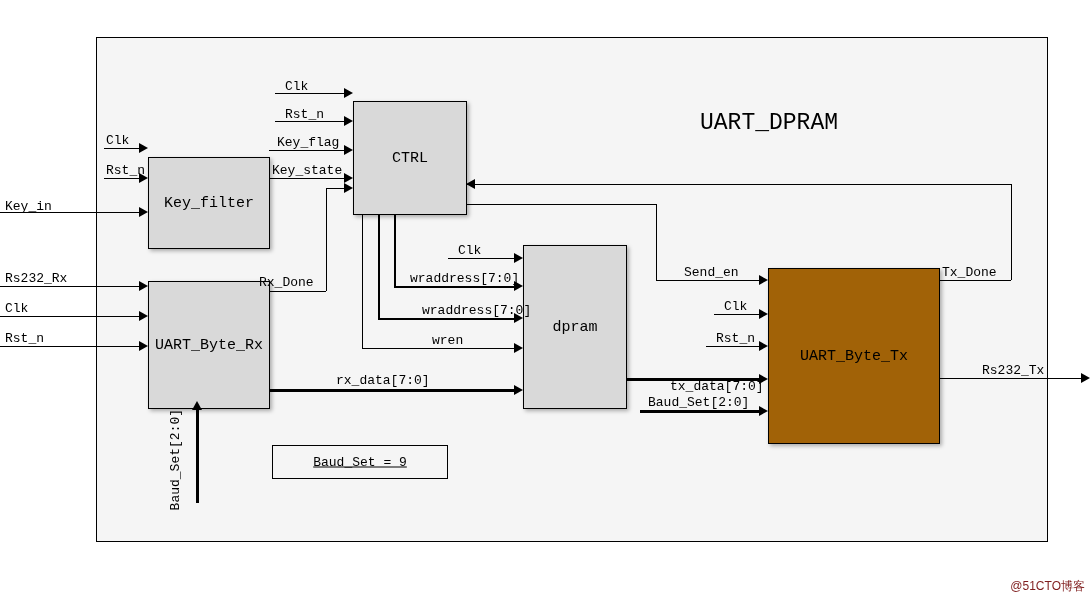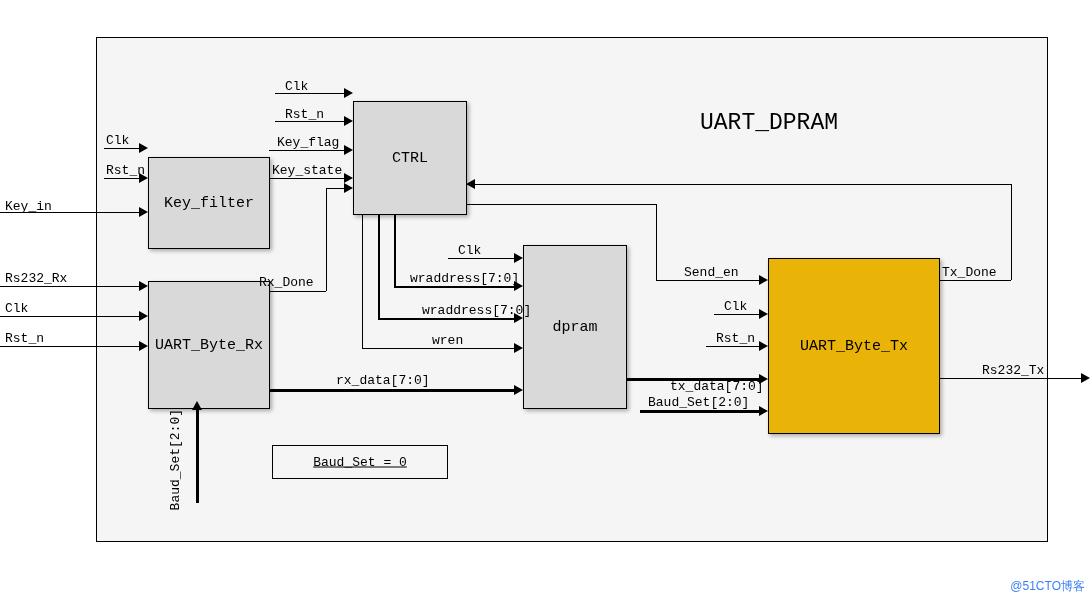--- a/index.html
+++ b/index.html
@@ -6,39 +6,39 @@
   body{width:1091px;height:599px;background:#fff;font-family:"Courier New",monospace;font-size:14px;color:#000;position:relative}
   .outer{position:absolute;left:96px;top:37px;width:950px;height:503px;border:1px solid #000;background:#f5f5f5}
   .title{position:absolute;left:700px;top:110px;font-size:23px}
   .block{position:absolute;background:#d9d9d9;border:1px solid #000;box-shadow:2px 2px 4px rgba(0,0,0,.3);text-align:center}
   .block .lbl{position:absolute;left:0;right:0;top:50%;transform:translateY(-50%);font-size:15px}
   
   #kf{left:148px;top:157px;width:120px;height:90px}
   #ctrl{left:353px;top:101px;width:112px;height:112px}
   #rx{left:148px;top:281px;width:120px;height:126px}
   #dpram{left:523px;top:245px;width:102px;height:162px}
-  #tx{left:768px;top:258px;width:170px;height:174px;background:#eab308}
+  #tx{left:768px;top:268px;width:170px;height:174px;background:#a16207}
   #baud{left:272px;top:445px;width:174px;height:32px;background:#f5f5f5;box-shadow:none}
   #baud .lbl{text-decoration:underline;font-size:13px}
   
   .port{position:absolute;font-size:13px;white-space:nowrap}
   .v{writing-mode:vertical-rl;transform:rotate(180deg)}
   
   .h{position:absolute;height:1px;background:#000}
   .v1{position:absolute;width:1px;background:#000}
   .h2{position:absolute;height:2px;background:#000}
   .v2{position:absolute;width:2px;background:#000}
   .h3{position:absolute;height:3px;background:#000}
   .v3{position:absolute;width:3px;background:#000}
   
   .ar{position:absolute;width:0;height:0;border-top:5px solid transparent;border-bottom:5px solid transparent;border-left:9px solid #000}
   .al{position:absolute;width:0;height:0;border-top:5px solid transparent;border-bottom:5px solid transparent;border-right:9px solid #000}
   .au{position:absolute;width:0;height:0;border-left:5px solid transparent;border-right:5px solid transparent;border-bottom:9px solid #000}
   
-  .wm{position:absolute;right:6px;bottom:4px;font-size:12px;color:#3b82f6;font-family:Arial,sans-serif}
+  .wm{position:absolute;right:6px;bottom:4px;font-size:12px;color:#7f1d1d;font-family:Arial,sans-serif}
 </style>
 </head>
 <body>
 
 <div class="outer"></div>
 <div class="title">UART_DPRAM</div>
 
 <div id="kf" class="block">
     <div class="lbl">Key_filter</div>
   </div>
@@ -48,21 +48,21 @@
 <div id="rx" class="block">
     <div class="lbl">UART_Byte_Rx</div>
   </div>
 <div id="dpram" class="block">
     <div class="lbl">dpram</div>
   </div>
 <div id="tx" class="block">
     <div class="lbl">UART_Byte_Tx</div>
   </div>
 <div id="baud" class="block">
-    <div class="lbl">Baud_Set = 0</div>
+    <div class="lbl">Baud_Set = 9</div>
   </div>
 
 <div class="port" style="left:106px;top:133px">Clk</div>
 <div class="port" style="left:106px;top:163px">Rst_n</div>
 <div class="port" style="left:5px;top:199px">Key_in</div>
 <div class="port" style="left:5px;top:271px">Rs232_Rx</div>
 <div class="port" style="left:5px;top:301px">Clk</div>
 <div class="port" style="left:5px;top:331px">Rst_n</div>
 
 <div class="port" style="left:285px;top:79px">Clk</div>

